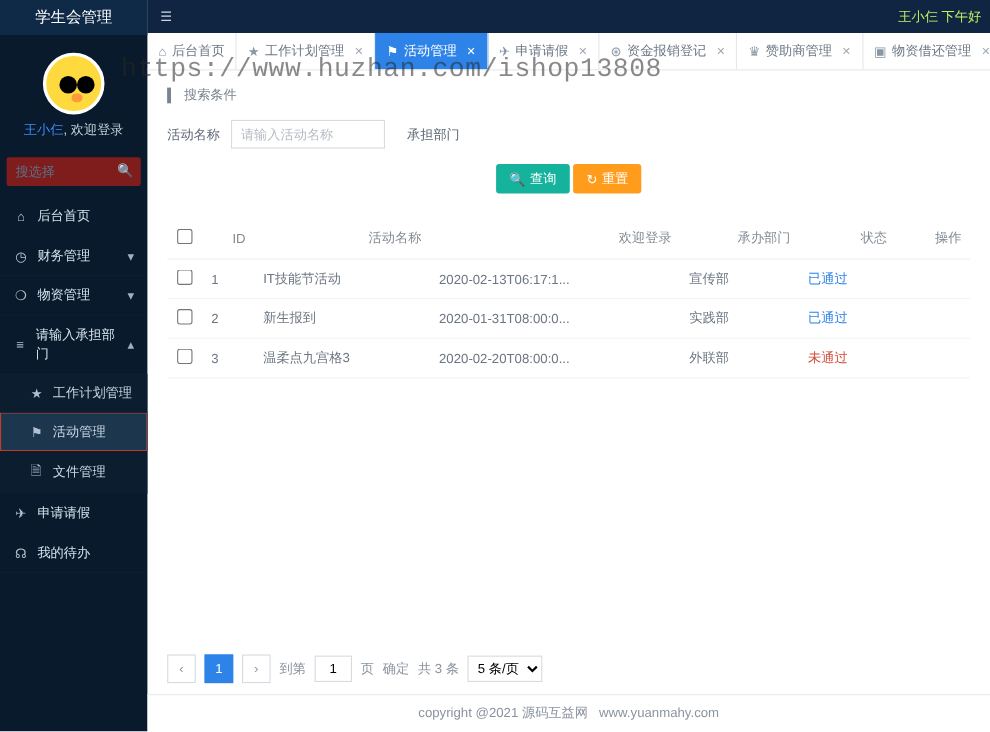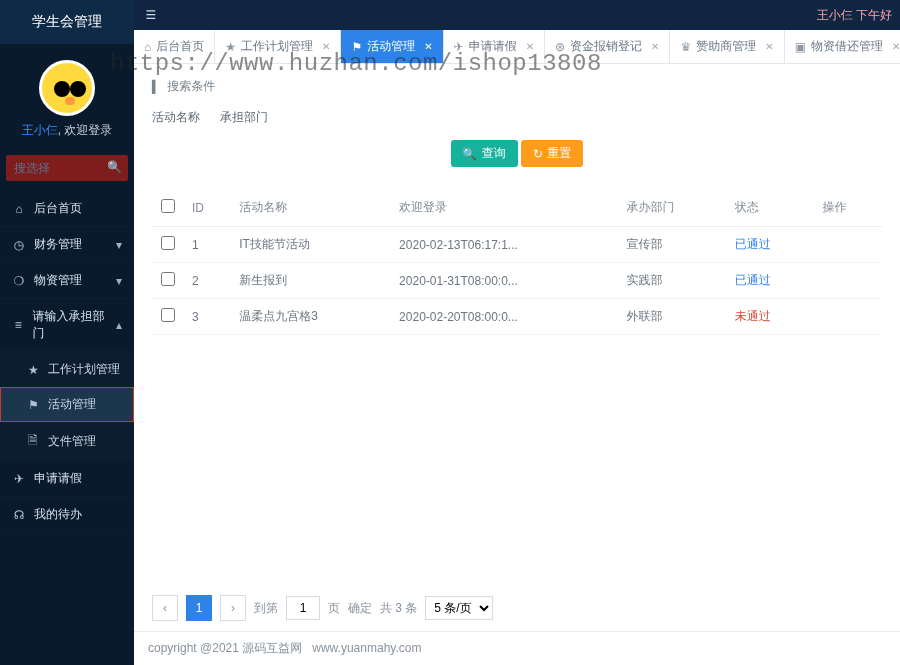--- a/index.html
+++ b/index.html
@@ -1,19 +1,19 @@
 <!DOCTYPE html>
 <html><head>
 <meta charset="utf-8">
 <style>
 *{box-sizing:border-box;margin:0;padding:0;font-family:"Microsoft YaHei",Arial,sans-serif;font-size:12px}
 body{background:#fff;width:900px;height:665px;overflow:hidden}
 .app{display:flex;height:100%}
 .sidebar{width:134px;background:#081a2b;color:#c4cfda;display:flex;flex-direction:column;flex-shrink:0}
-.brand{height:44px;background:#0f2a47;color:#fff;font-size:14px;display:flex;align-items:center;justify-content:center;font-weight:500}
+.brand{height:32px;background:#0f2a47;color:#fff;font-size:14px;display:flex;align-items:center;justify-content:center;font-weight:500}
 .profile{padding:10px 8px;text-align:center}
 .avatar{width:56px;height:56px;border-radius:50%;background:#ffda3f;margin:6px auto;border:3px solid #fff;position:relative;overflow:hidden}
 .avatar::before{content:"";position:absolute;width:16px;height:16px;background:#000;border-radius:50%;top:18px;left:12px;box-shadow:16px 0 0 #000}
 .avatar::after{content:"";position:absolute;width:10px;height:8px;background:#ff9a3c;border-radius:4px;top:34px;left:23px}
 .welcome{margin:4px 0 2px}
 .welcome .uname{color:#3b8cff}
 .search-box{position:relative;margin:4px 6px 10px}
 .search-box input{width:100%;background:#7f1d1d;border:none;color:#8aa0b8;padding:6px 26px 6px 8px;border-radius:2px;outline:none}
 .search-box input::placeholder{color:#5a7089}
 .search-icon{position:absolute;right:6px;top:5px;color:#6c8099}
@@ -21,51 +21,51 @@
 .nav-item{padding:9px 12px;display:flex;align-items:center;gap:8px;cursor:pointer;color:#d7e2ee;border-bottom:1px solid rgba(255,255,255,0.02)}
 .nav-item .ico{width:14px;text-align:center;color:#b4c2d2}
 .nav-item .arrow{margin-left:auto;color:#9fb0c4}
 .sub{list-style:none;background:#0c1d2f}
 .sub-item{padding:9px 12px 9px 28px;display:flex;align-items:center;gap:6px;cursor:pointer;color:#c9d6e4}
 .sub-item.active{background:#1c364d;box-shadow:inset 0 0 0 1px #c33b2a}
 .sub-item .ico{width:14px;color:#b0c0d2}
 .main{flex:1;display:flex;flex-direction:column;min-width:0}
 .topbar{height:30px;background:#0f2542;color:#fff;display:flex;align-items:center}
 .hamburger{width:34px;text-align:center;color:#cbd6e2;cursor:pointer}
-.userinfo{margin-left:auto;padding-right:8px;color:#fca5a5}
+.userinfo{margin-left:auto;padding-right:8px;color:#bef264}
 .tabs{height:34px;border-bottom:1px solid #e3e7ed;display:flex;align-items:stretch;overflow:hidden}
 .tab{display:flex;align-items:center;gap:5px;padding:0 10px;border-right:1px solid #e3e7ed;color:#6b7785;cursor:pointer;white-space:nowrap}
 .tab .ico{color:#8b96a4}
 .tab.active{background:#2d83e8;color:#fff}
 .tab.active .ico,.tab.active .close{color:#fff}
 .tab .close{margin-left:4px;font-size:10px;color:#a0aab6}
 .content{flex:1;padding:14px 18px;color:#5b6470;overflow:hidden;position:relative}
 .legend{font-size:13px;color:#7a848f;margin-bottom:14px;display:flex;align-items:center;gap:6px}
 .filters{display:flex;gap:20px;margin:8px 0 10px}
 .field{display:flex;align-items:center;gap:10px}
 .field label{color:#5e6874}
 .field input{border:1px solid #d6dbe2;padding:5px 8px;width:140px;color:#444}
 .field input::placeholder{color:#b6bcc5}
 .actions{text-align:center;margin:14px 0 22px}
 .btn{display:inline-flex;align-items:center;gap:4px;border:none;color:#fff;padding:5px 12px;border-radius:3px;cursor:pointer;font-size:12px}
 .btn-teal{background:#16b39c}
 .btn-orange{background:#ff9c1b}
 table{width:100%;border-collapse:collapse}
-th{color:#828b95;font-weight:500;text-align:left;padding:10px 8px;border-bottom:1px solid #edf0f3}
+th{color:#828b95;font-weight:500;text-align:right;padding:10px 8px;border-bottom:1px solid #edf0f3}
 td{padding:9px 8px;color:#6c7682;border-bottom:1px solid #f1f3f6}
 .chk{width:32px;text-align:center}
 .chk input{width:14px;height:14px}
 .status-ok{color:#2d83e8}
 .status-no{color:#d34b39}
 .pager{position:absolute;left:18px;right:18px;bottom:44px;display:flex;align-items:center;gap:8px;color:#8a939e}
 .pg-btn{border:1px solid #d6dbe2;background:#fff;width:26px;height:26px;display:inline-flex;align-items:center;justify-content:center;cursor:pointer;color:#8a939e}
 .pg-num{background:#2d83e8;border-color:#2d83e8;color:#fff}
 .pg-input{width:34px;height:24px;border:1px solid #d6dbe2;text-align:center}
 .pg-select{border:1px solid #d6dbe2;height:24px;padding:0 4px;background:#fff}
-.footer{position:absolute;left:0;right:0;bottom:0;border-top:1px solid #e7eaef;text-align:left;padding:8px 14px;color:#8a939e;background:#fff}
+.footer{position:absolute;left:0;right:0;bottom:0;border-top:1px solid #e7eaef;text-align:center;padding:8px 14px;color:#8a939e;background:#fff}
 .footer a{color:#8a939e;text-decoration:none}
 .watermark{position:absolute;top:50px;left:110px;font-family:Liberation Mono, monospace;font-size:24px;color:rgba(40,40,40,.55);letter-spacing:.5px;pointer-events:none;z-index:20}
 </style>
 </head>
 <body>
 
 <div class="watermark">https://www.huzhan.com/ishop13808</div>
 
 <div class="app">
   <aside class="sidebar">
@@ -168,20 +168,21 @@
       </div>
 
     <div class="content">
       <div class="legend">
         <span>▍</span>
         <span>搜索条件</span>
       </div>
       <div class="filters">
         <div class="field">
           <label>活动名称</label>
+          <input placeholder="请输入活动名称" style="">
         </div>
         <div class="field">
           <label>承担部门</label>
         </div>
       </div>
       <div class="actions">
         <button class="btn btn-teal">
             <span>🔍</span>
             <span>查询</span>
           </button>

